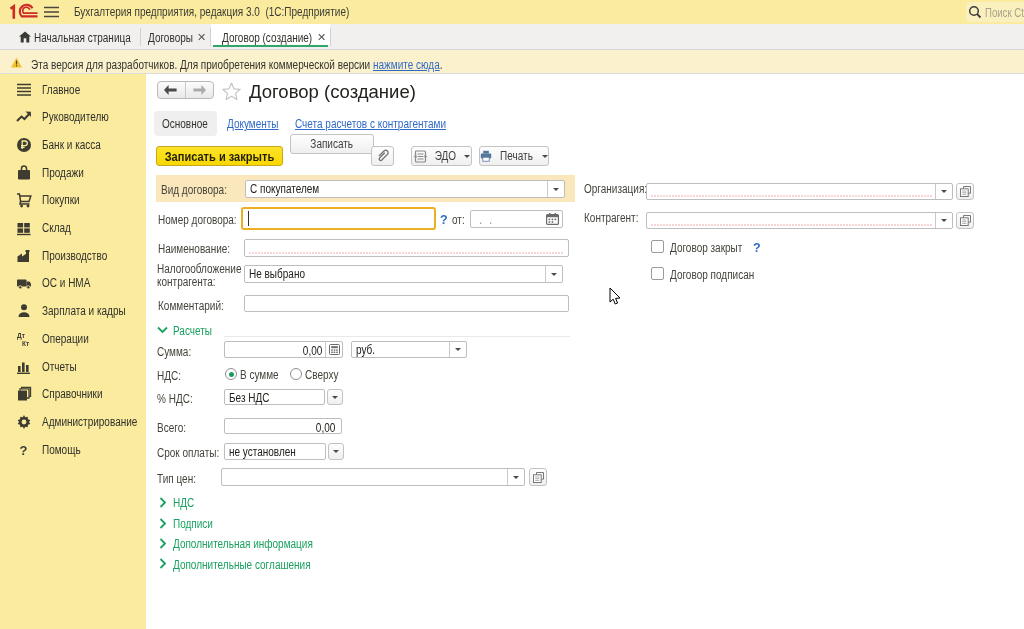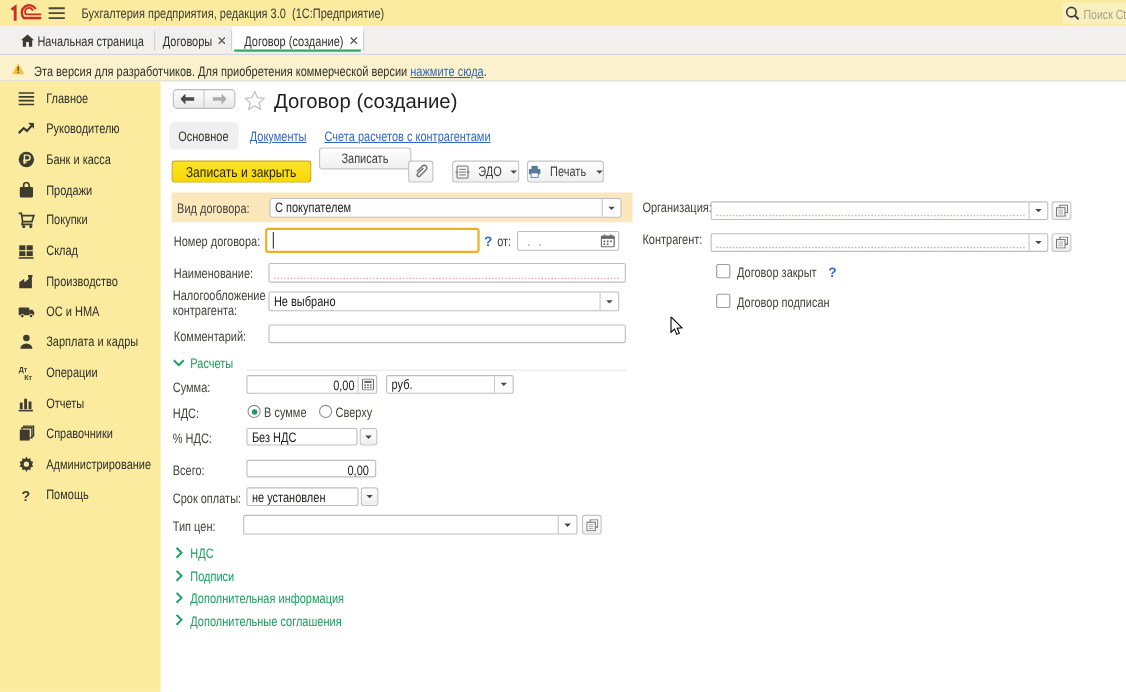--- a/index.html
+++ b/index.html
@@ -185,21 +185,21 @@
   <svg class="abs" style="left:222px;top:82px" width="19" height="18" viewBox="0 0 19 18">
     <path d="M9.5 1 L12 6.8 L18.2 7.3 L13.5 11.4 L14.9 17.4 L9.5 14.2 L4.1 17.4 L5.5 11.4 L0.8 7.3 L7 6.8 Z" fill="#fff" stroke="#C4C4C4" stroke-width="1.2" stroke-linejoin="round"></path>
   </svg>
   <div class="abs" style="left:249px;top:81px;font-size:18.5px;color:#22221e;white-space:nowrap">Договор (создание)</div>
 
   <div class="abs" style="left:154px;top:111px;width:63px;height:25px;background:#EFEFEF;border-radius:4px"></div>
   <div class="abs tx" style="left:162px;top:117px;font-size:12.5px;color:#33332d">Основное</div>
   <div class="abs tx" style="left:227px;top:117px;font-size:12.5px;color:#3169C6;text-decoration:underline">Документы</div>
   <div class="abs tx" style="left:295px;top:117px;font-size:12.5px;color:#3169C6;text-decoration:underline">Счета расчетов с контрагентами</div>
 
-  <div class="abs" style="left:156px;top:146px;width:127px;height:20px;background:linear-gradient(#FCE32A,#F8D800);border:1px solid #C9A71B;border-radius:3px;display:flex;align-items:center;justify-content:center;font-size:13px;font-weight:normal;color:#221f08">
+  <div class="abs" style="left:156px;top:146px;width:127px;height:20px;background:linear-gradient(#FCE32A,#F8D800);border:1px solid #C9A71B;border-radius:3px;display:flex;align-items:center;justify-content:center;font-size:13px;font-weight:bold;color:#221f08">
     <span class="tc" style="transform:scaleX(0.85)">Записать и закрыть</span>
   </div>
   <div class="btn" style="left:290px;top:134px;width:84px;height:20px">
     <span class="tc">Записать</span>
   </div>
   <div class="btn" style="left:371px;top:146px;width:23px;height:20px">
     <svg width="13" height="14" viewBox="0 0 13 14">
       <path d="M3 7 L8 2 A2.4 2.4 0 0 1 11.4 5.4 L5.6 11.2 A1.5 1.5 0 0 1 3.5 9.1 L8.8 3.8" stroke="#6f6f6f" stroke-width="1.3" fill="none"></path>
     </svg>
   </div>

